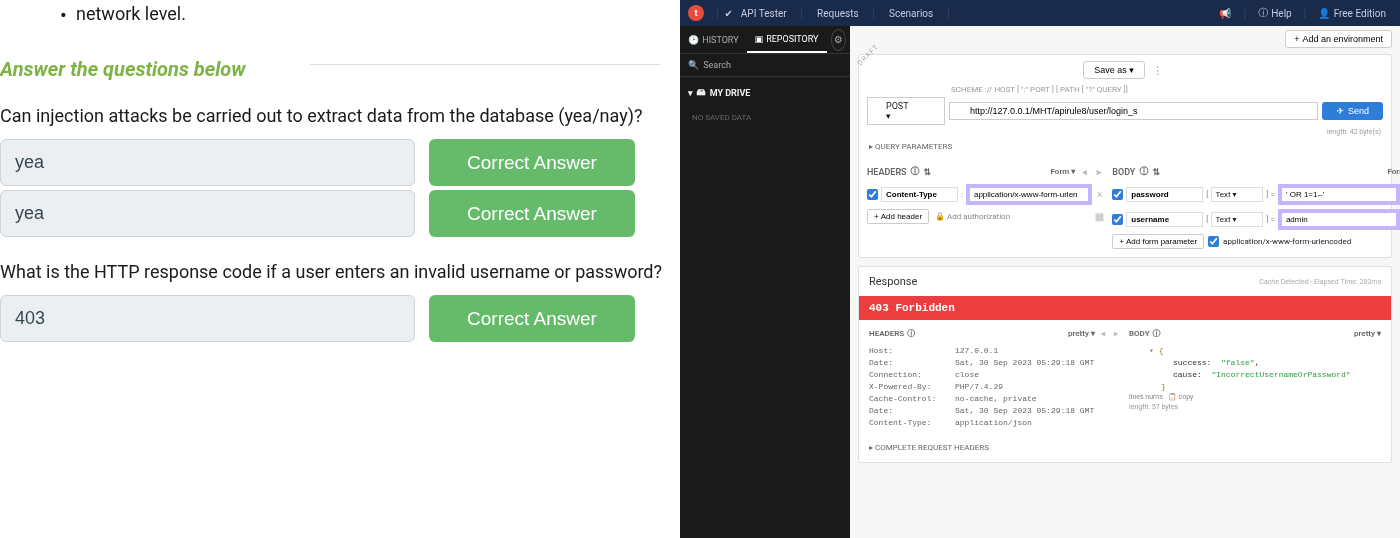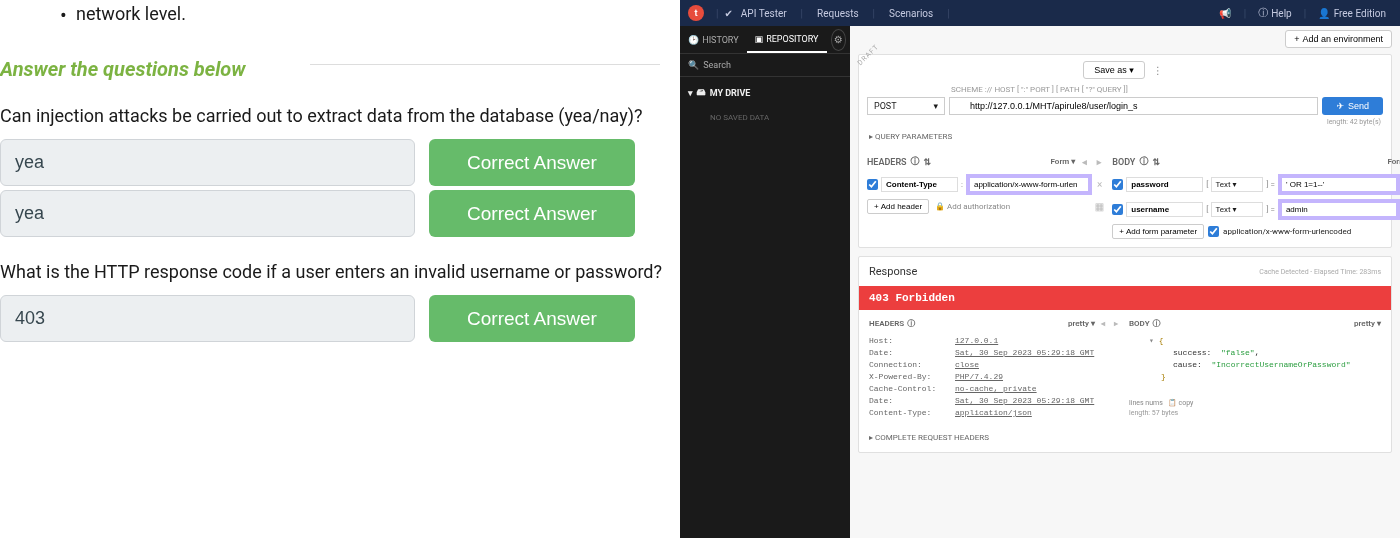--- a/index.html
+++ b/index.html
@@ -28,33 +28,33 @@
 .top-bar .right-item { padding: 0 6px; display: flex; align-items: center; gap: 3px; }
 
 .main-area { display: flex; height: calc(100% - 26px); }
 .sidebar { width: 170px; background: #1a1a1a; color: #aaa; display: flex; flex-direction: column; }
 .sidebar-tabs { display: flex; align-items: center; height: 28px; border-bottom: 1px solid #333; }
 .sidebar-tab { padding: 0 8px; font-size: 9px; display: flex; align-items: center; gap: 3px; height: 100%; }
 .sidebar-tab.active { color: #fff; border-bottom: 2px solid #fff; }
 .sidebar-tab-icon-only { width: 28px; height: 22px; border: 1px solid #444; border-radius: 50%; display: flex; align-items: center; justify-content: center; margin: 0 4px; }
 .search-bar { display: flex; align-items: center; padding: 6px 8px; border-bottom: 1px solid #333; gap: 4px; font-size: 9px; }
 .drive-header { display: flex; align-items: center; padding: 8px; gap: 4px; font-size: 9px; font-weight: bold; color: #eee; }
-.no-data { padding: 4px 30px; font-size: 8px; color: #666; }
+.no-data { padding: 4px 12px; font-size: 8px; color: #666; }
 
 .content { flex: 1; background: #f7f7f7; position: relative; overflow: auto; }
 .env-bar { display: flex; justify-content: flex-end; padding: 4px 8px; }
 .env-btn { background: #fff; border: 1px solid #ccc; border-radius: 3px; padding: 3px 8px; font-size: 9px; display: flex; align-items: center; gap: 3px; }
 .request-card { margin: 2px 8px 8px 8px; background: #fff; border: 1px solid #e0e0e0; border-radius: 2px; position: relative; }
 .draft-badge { position: absolute; left: -4px; top: -4px; transform: rotate(-45deg); font-size: 7px; color: #aaa; letter-spacing: 1px; }
 .save-row { display: flex; justify-content: center; padding: 6px 8px; gap: 4px; align-items: center; }
 .save-btn { background: #fff; border: 1px solid #ccc; border-radius: 3px; padding: 3px 10px; font-size: 9px; }
 .dots-btn { padding: 2px 4px; color: #888; cursor: pointer; }
 .scheme-label { padding: 0 8px 3px 92px; font-size: 8px; color: #999; }
 .url-row { display: flex; gap: 4px; padding: 0 8px 2px 8px; align-items: center; }
-.method-select { width: 78px; border: 1px solid #ccc; padding: 3px 6px; font-size: 9px; background: #fff; display: flex; justify-content: space-between; }
+.method-select { width: 78px; border: 1px solid #ccc; padding: 3px 18px; font-size: 9px; background: #fff; display: flex; justify-content: space-between; flex-direction: column; }
 .url-input { flex: 1; border: 1px solid #ccc; padding: 3px 20px; font-size: 9px; background: #fff; }
 .send-btn { background: #2e7dd8; color: #fff; border: none; border-radius: 3px; padding: 4px 14px; font-size: 9px; display: flex; align-items: center; gap: 4px; }
 .length-label { text-align: right; padding: 1px 10px 4px 0; font-size: 7px; color: #999; }
 .qp-toggle { padding: 2px 10px 8px 10px; font-size: 8px; color: #666; }
 .qp-toggle::before { content: "▸ "; }
 
 .columns { display: flex; gap: 8px; padding: 6px 8px 8px 8px; }
 .col { flex: 1; }
 .col-header { display: flex; align-items: center; gap: 4px; font-size: 9px; color: #666; font-weight: 600; margin-bottom: 6px; }
 .col-header .spacer2 { flex: 1; }
@@ -74,27 +74,27 @@
 
 .response-card { margin: 0 8px 8px 8px; background: #fff; border: 1px solid #e0e0e0; border-radius: 2px; }
 .response-head { display: flex; align-items: center; padding: 8px 10px; }
 .response-head .rtitle { font-size: 11px; color: #333; }
 .response-head .cache { margin-left: auto; font-size: 7px; color: #aaa; }
 .status-bar { background: #ec3e3e; color: #fff; padding: 6px 10px; font-family: "Courier New", monospace; font-size: 11px; font-weight: bold; }
 .resp-columns { display: flex; gap: 8px; padding: 8px 10px; }
 .resp-col { flex: 1; font-size: 8px; }
 .resp-col-head { display: flex; align-items: center; margin-bottom: 6px; color: #666; font-weight: 600; gap: 3px; }
 .resp-col-head .spacer2 { flex: 1; }
-.resp-headers-tbl { font-family: "Courier New", monospace; font-size: 8px; line-height: 1.5; color: #666; text-decoration: underline; }
+.resp-headers-tbl { font-family: "Courier New", monospace; font-size: 8px; line-height: 1.5; color: #666; }
 .resp-headers-tbl .k { display: inline-block; width: 86px; }
 .json-body { font-family: "Courier New", monospace; font-size: 8px; line-height: 1.5; padding-left: 20px; position: relative; }
 .json-body .br { color: #a67c00; }
 .json-body .key { color: #333; }
 .json-body .str { color: #2a9d3f; }
-.json-tools { font-size: 7px; color: #888; margin-top: 16px; }
+.json-tools { font-size: 7px; color: #888; margin-top: 0; }
 .json-len { text-align: left; font-size: 7px; color: #999; margin-top: 2px; }
 .complete-toggle { padding: 6px 10px 10px 10px; font-size: 8px; color: #666; }
 .complete-toggle::before { content: "▸ "; }
 </style>
 </head>
 <body>
 
 <div class="left-panel">
   <div class="text-content">
     <div class="bullet-item">network level.</div>

